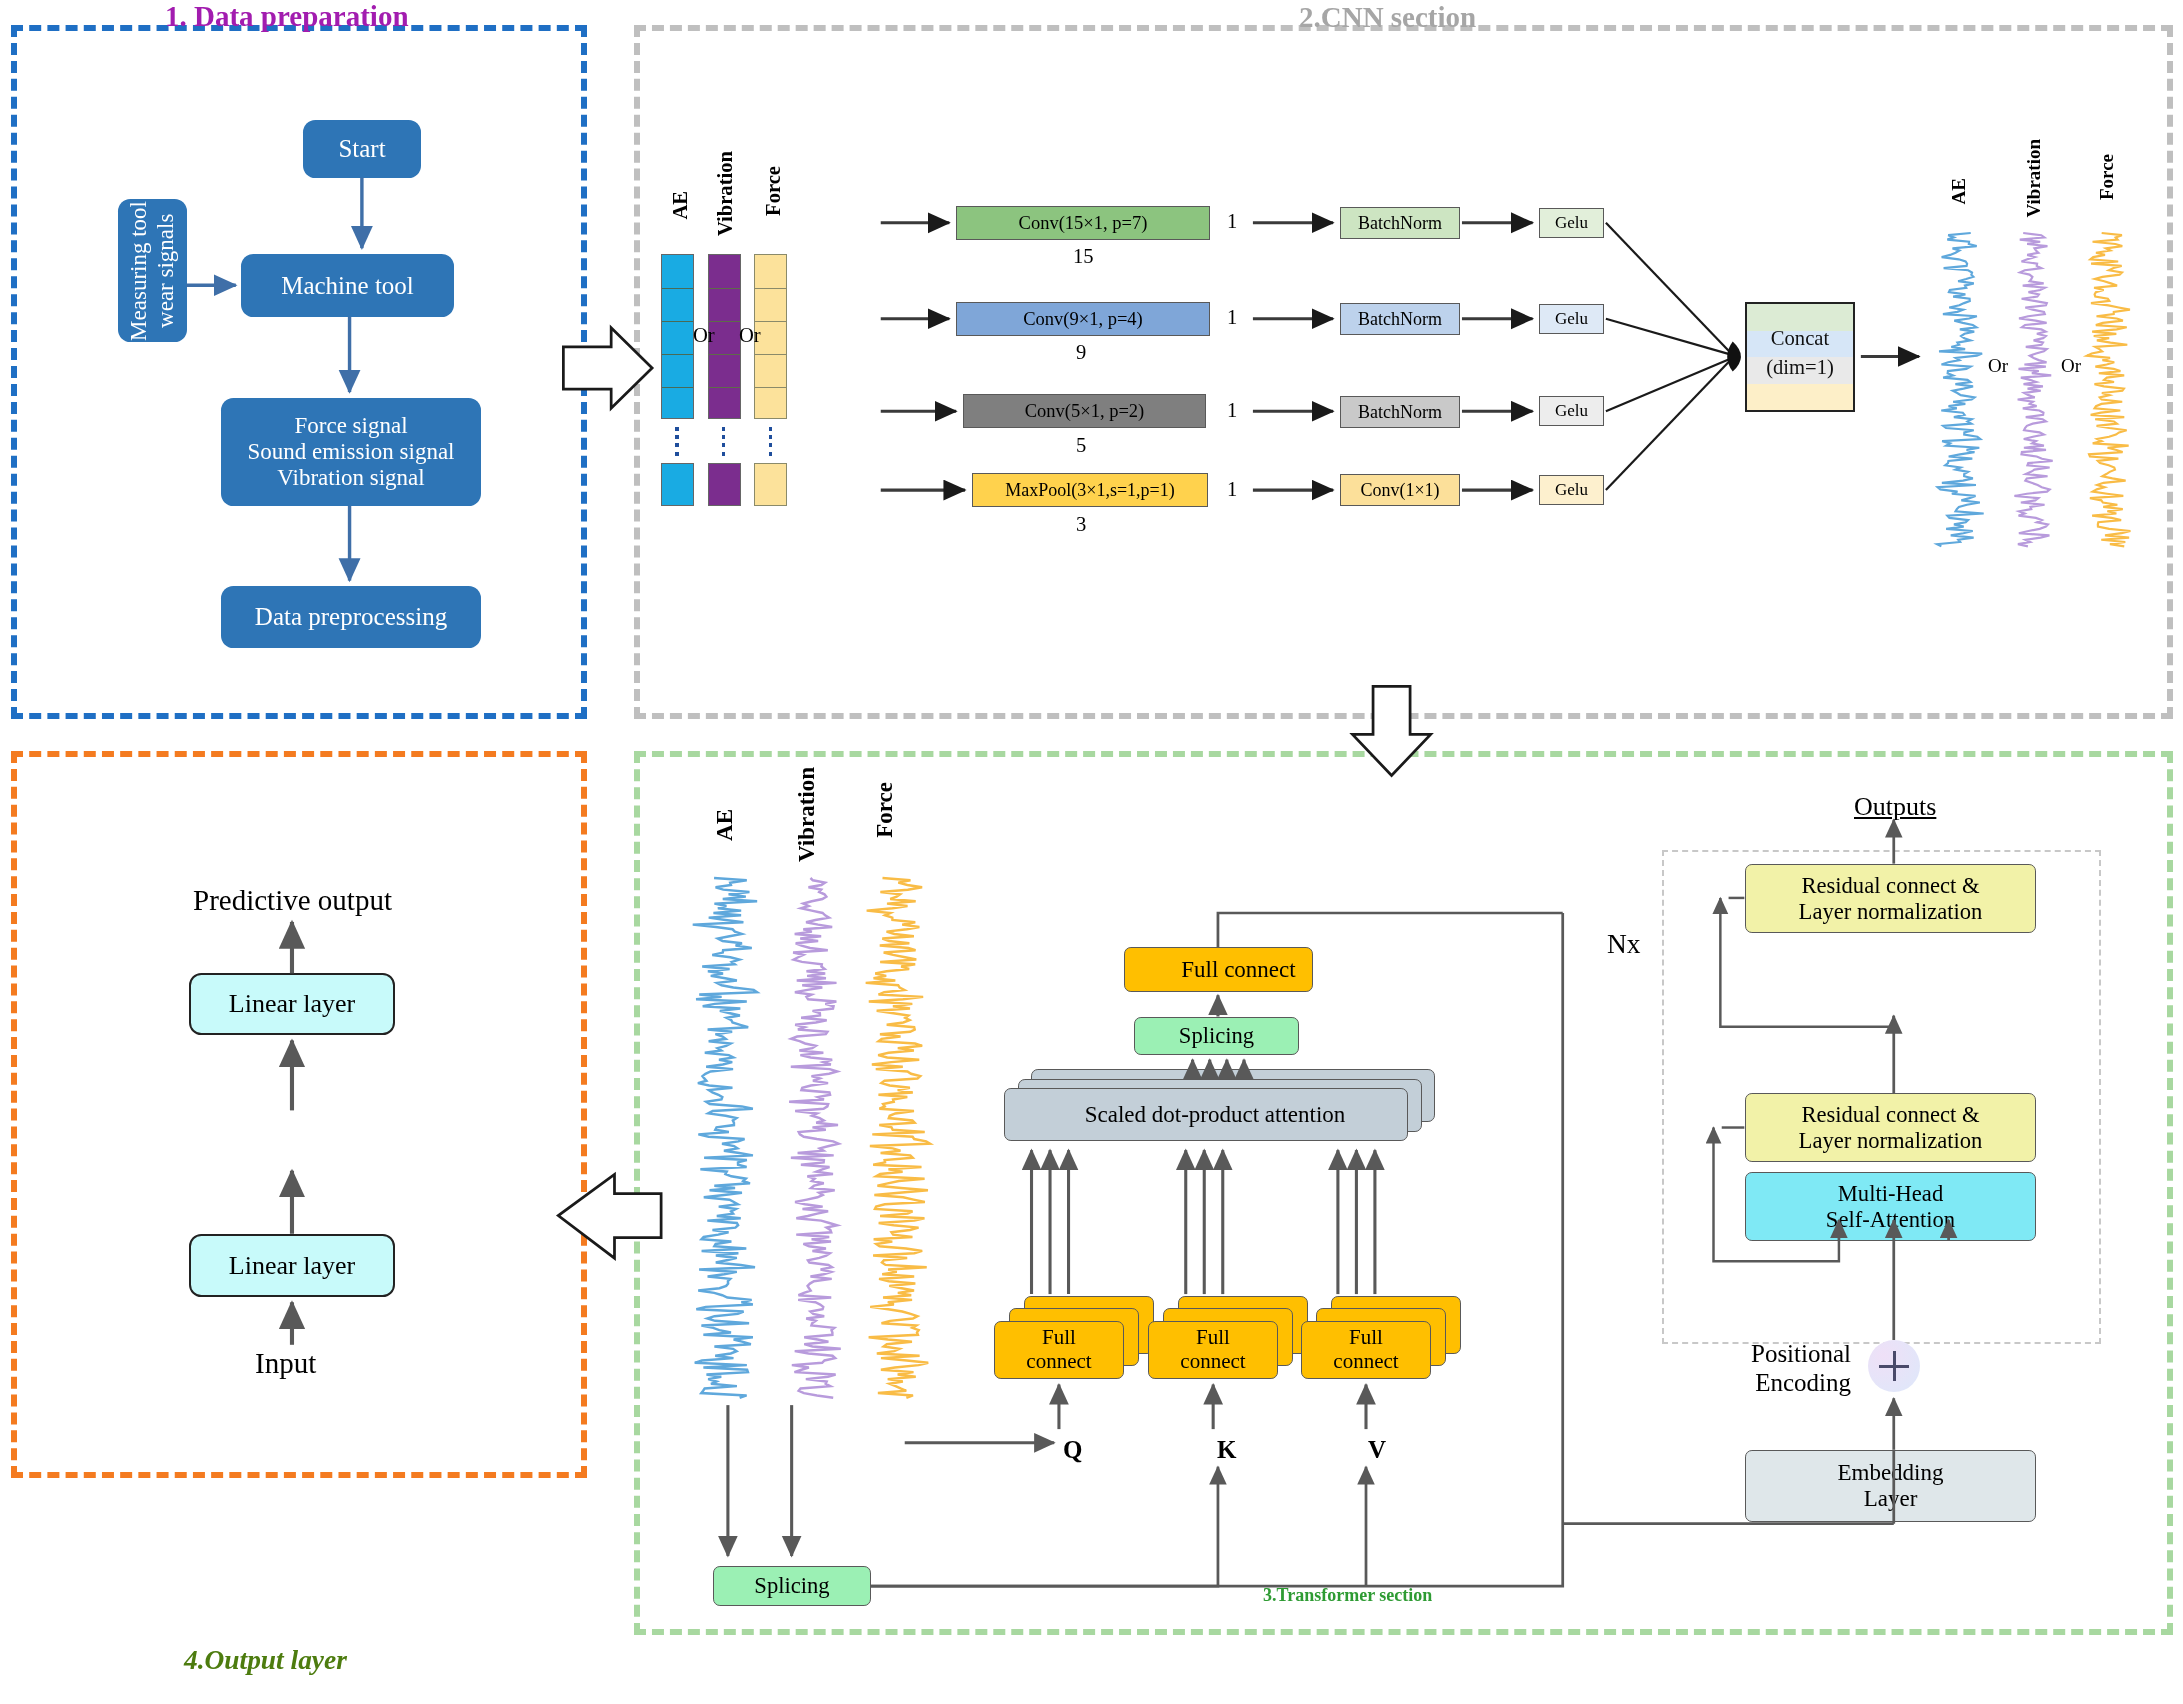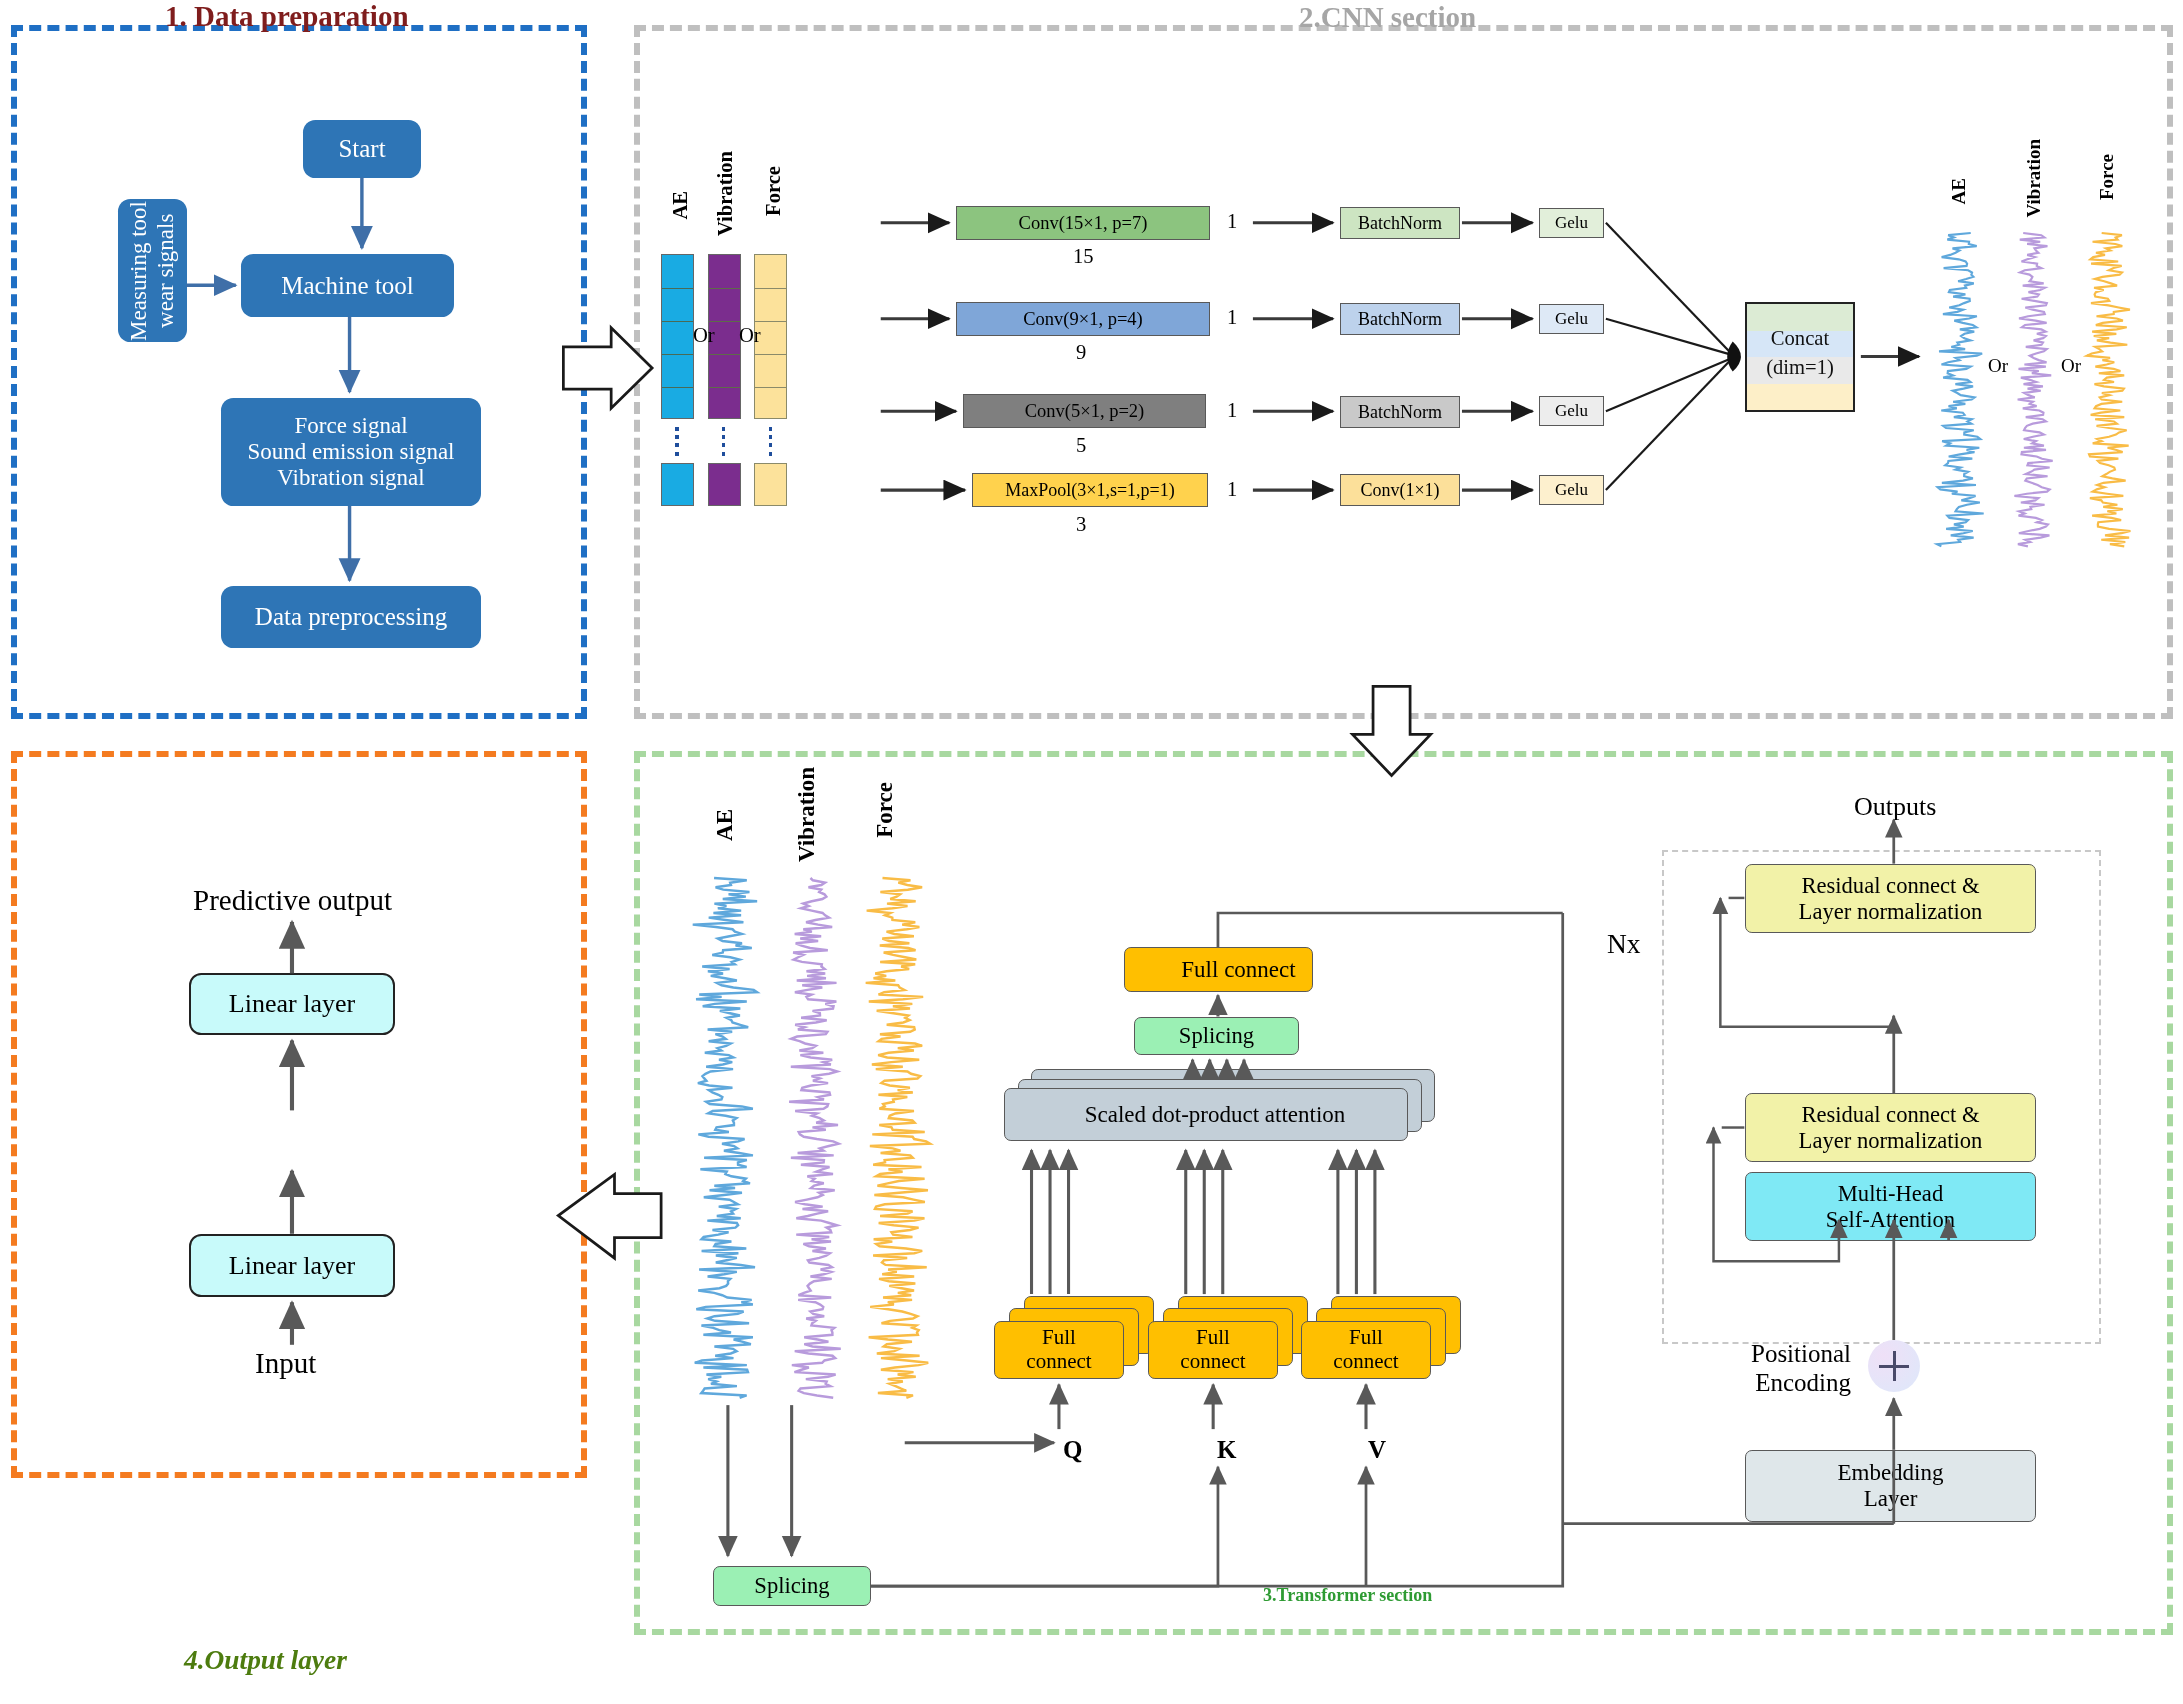--- a/index.html
+++ b/index.html
@@ -9,21 +9,21 @@
   .abs{position:absolute;box-sizing:border-box;}
 
   
   .panel{position:absolute;box-sizing:border-box;background:transparent;}
   .p-blue{border:6.2px dashed #1F6FC4;}
   .p-gray{border:6.2px dashed #BFBFBF;}
   .p-orange{border:6.2px dashed #F47B20;}
   .p-green{border:6.2px dashed #A8D8A0;}
 
   .sect-title{position:absolute;font-weight:bold;white-space:nowrap;}
-  .t-blue{color:#7f1d1d;}
+  .t-blue{color:#a21caf;}
   .t-gray{color:#A6A6A6;}
   .t-orange{color:#4d7c0f;font-style:italic;}
   .t-green{color:#2E9B33;}
 
   
   .box{position:absolute;box-sizing:border-box;display:flex;align-items:center;
        justify-content:center;text-align:center;line-height:1.12;}
   .rnd{border-radius:12.3px;}
   .rnd-s{border-radius:6.9px;}
 
@@ -297,21 +297,21 @@
 
     <g stroke="#595959" stroke-width="4" fill="none">
       <path d="M1270,2314 L1777,2314 L1777,2140" marker-end="url(#mg)"></path>
       <path d="M1993,2314 L1993,2140" marker-end="url(#mg)"></path>
       <path d="M1777,1382 L1777,1332 L2280,1332"></path>
       <path d="M2280,1332 L2280,2314 L1270,2314"></path>
     </g>
   </svg>
 
   <div class="lbl" style="left:1607px;top:929px;font-size:27.4px;">Nx</div>
-  <div class="lbl" style="left:1854px;top:792px;font-size:26px;">Outputs</div>
+  <div class="lbl" style="left:1854px;top:792px;font-size:26px;text-decoration:underline;">Outputs</div>
 
   <div class="abs" style="left:1662px;top:850px;width:439px;height:494px;border:2.1px dashed #C8C8C8;"></div>
 
   <div class="box rnd-s bx-k" style="left:1745px;top:864px;width:291px;height:69px;background:#F2F2A8;flex-direction:column;font-size:22.6px;">
     <span>Residual connect &amp;</span>
     <span>Layer normalization</span>
   </div>
 
 
   <div class="box rnd-s bx-k" style="left:1745px;top:1093px;width:291px;height:69px;background:#F2F2A8;flex-direction:column;font-size:22.6px;">

